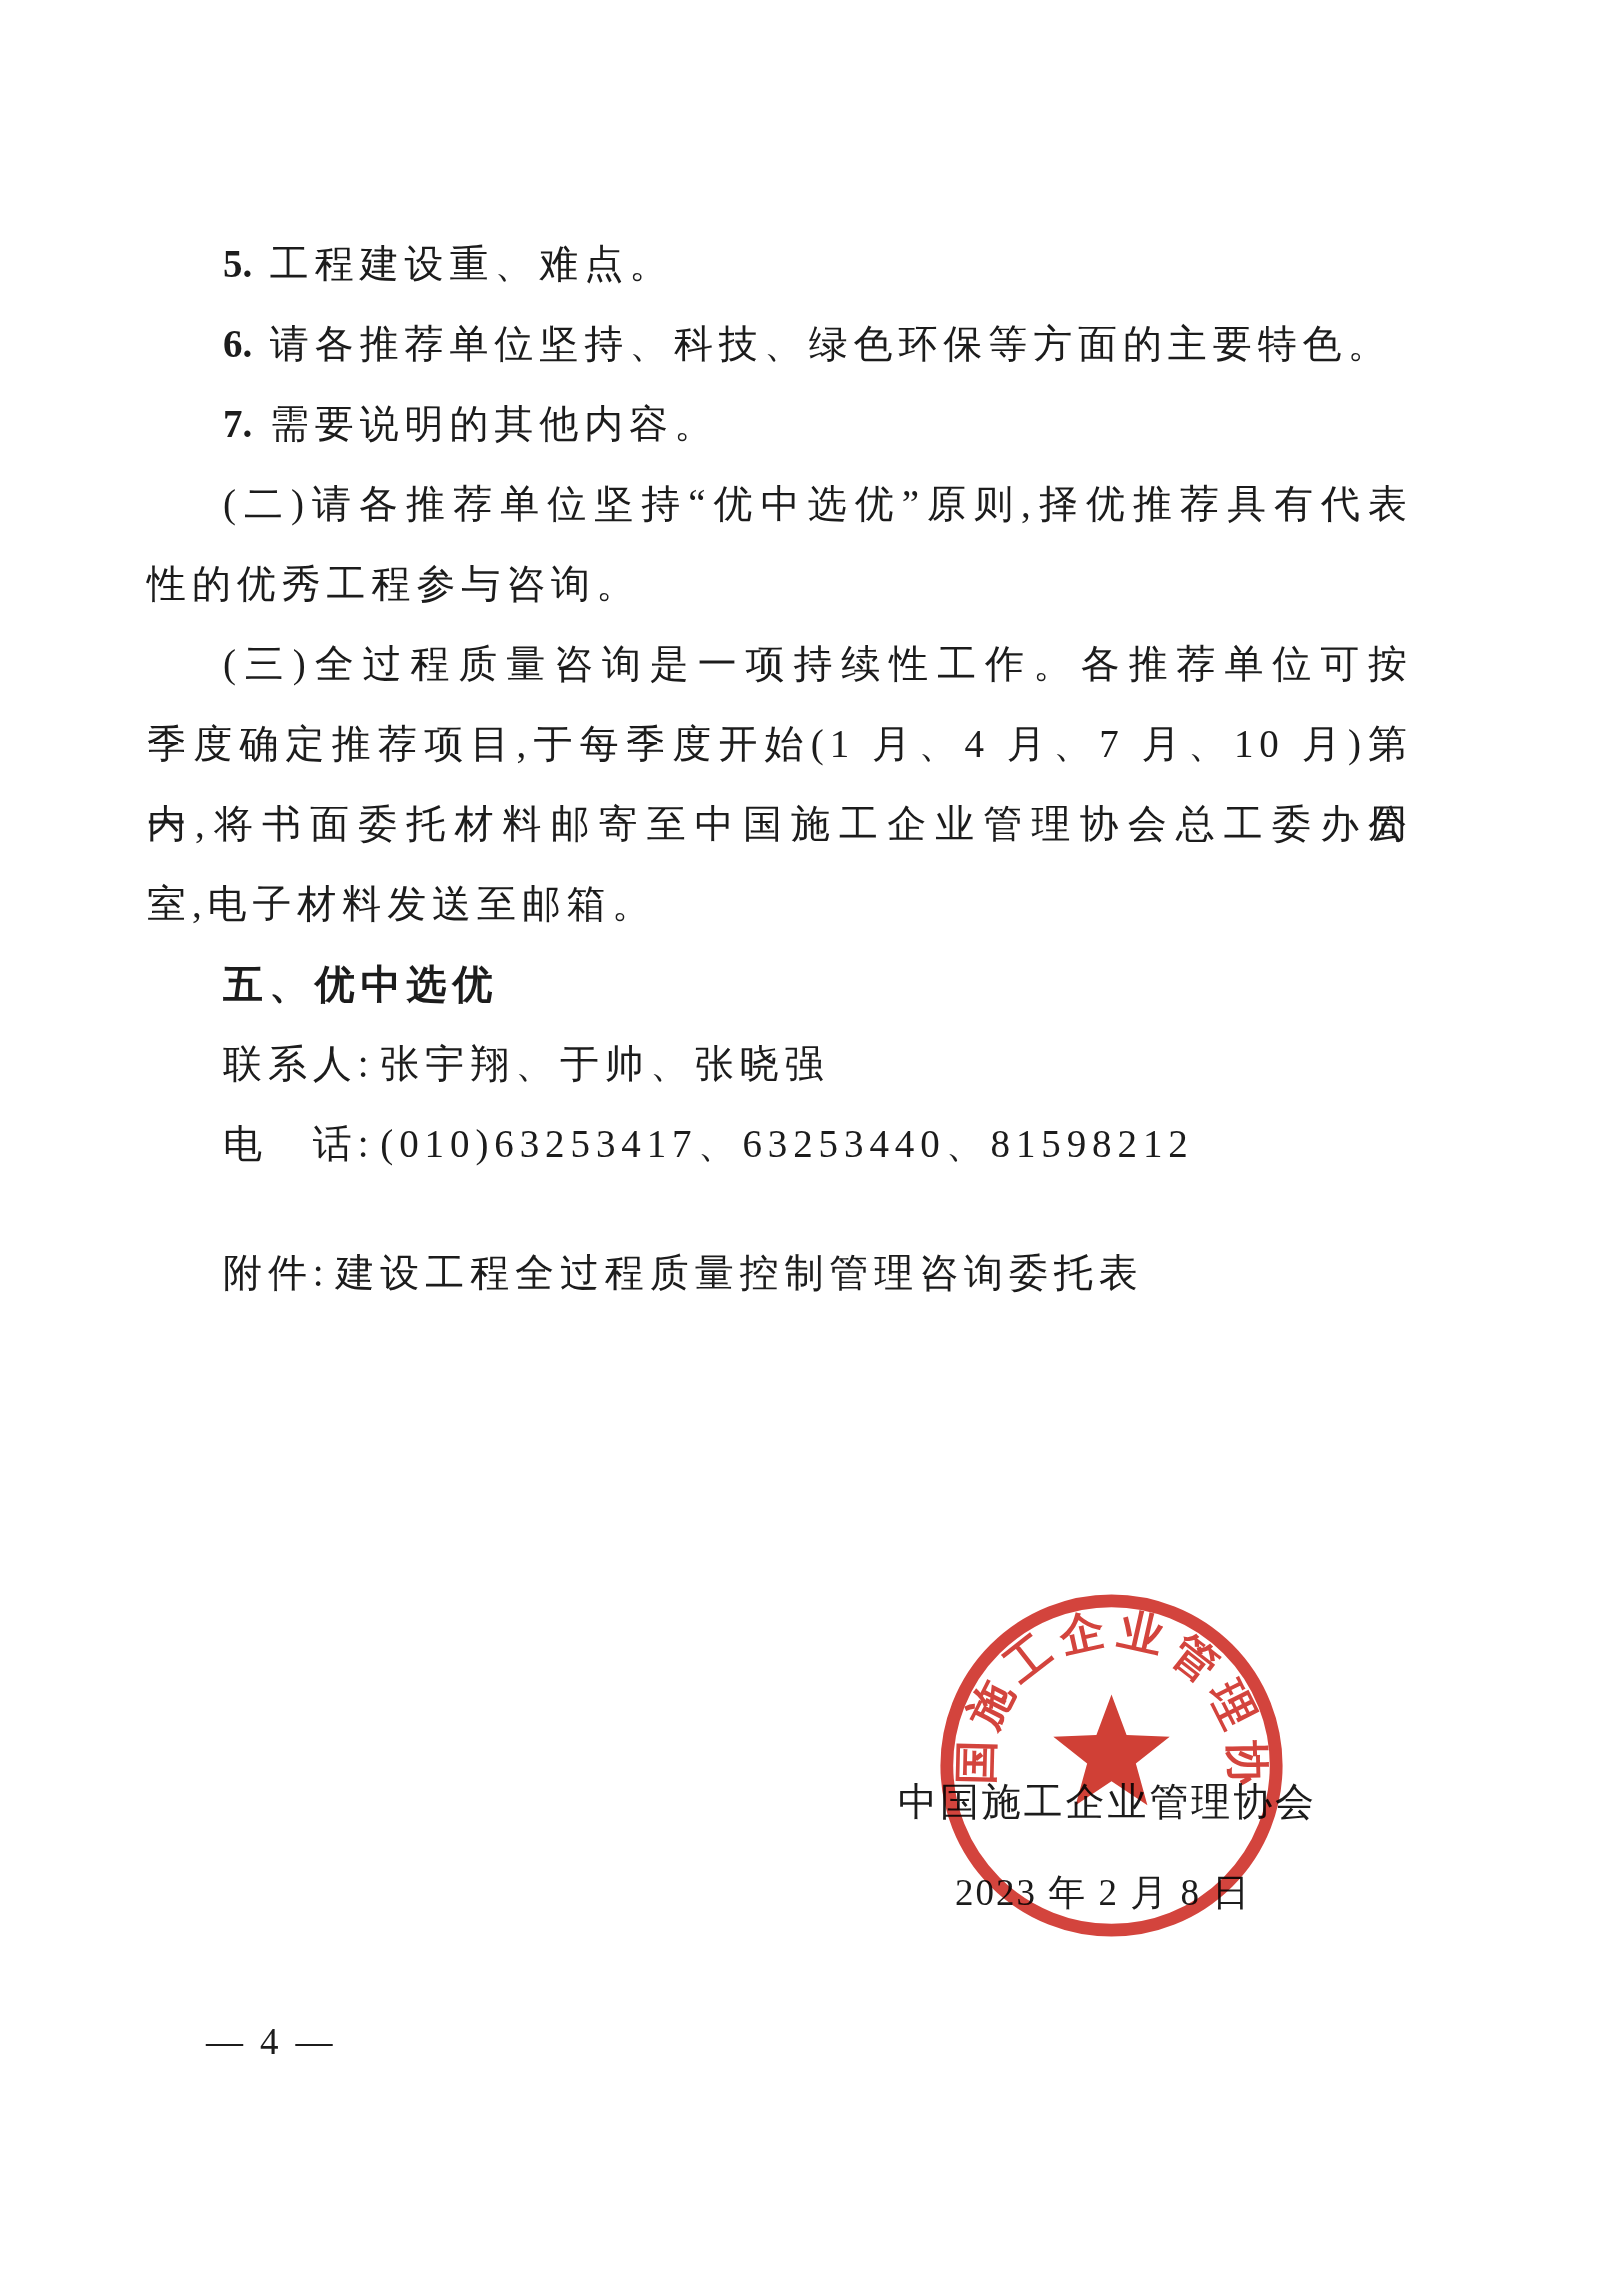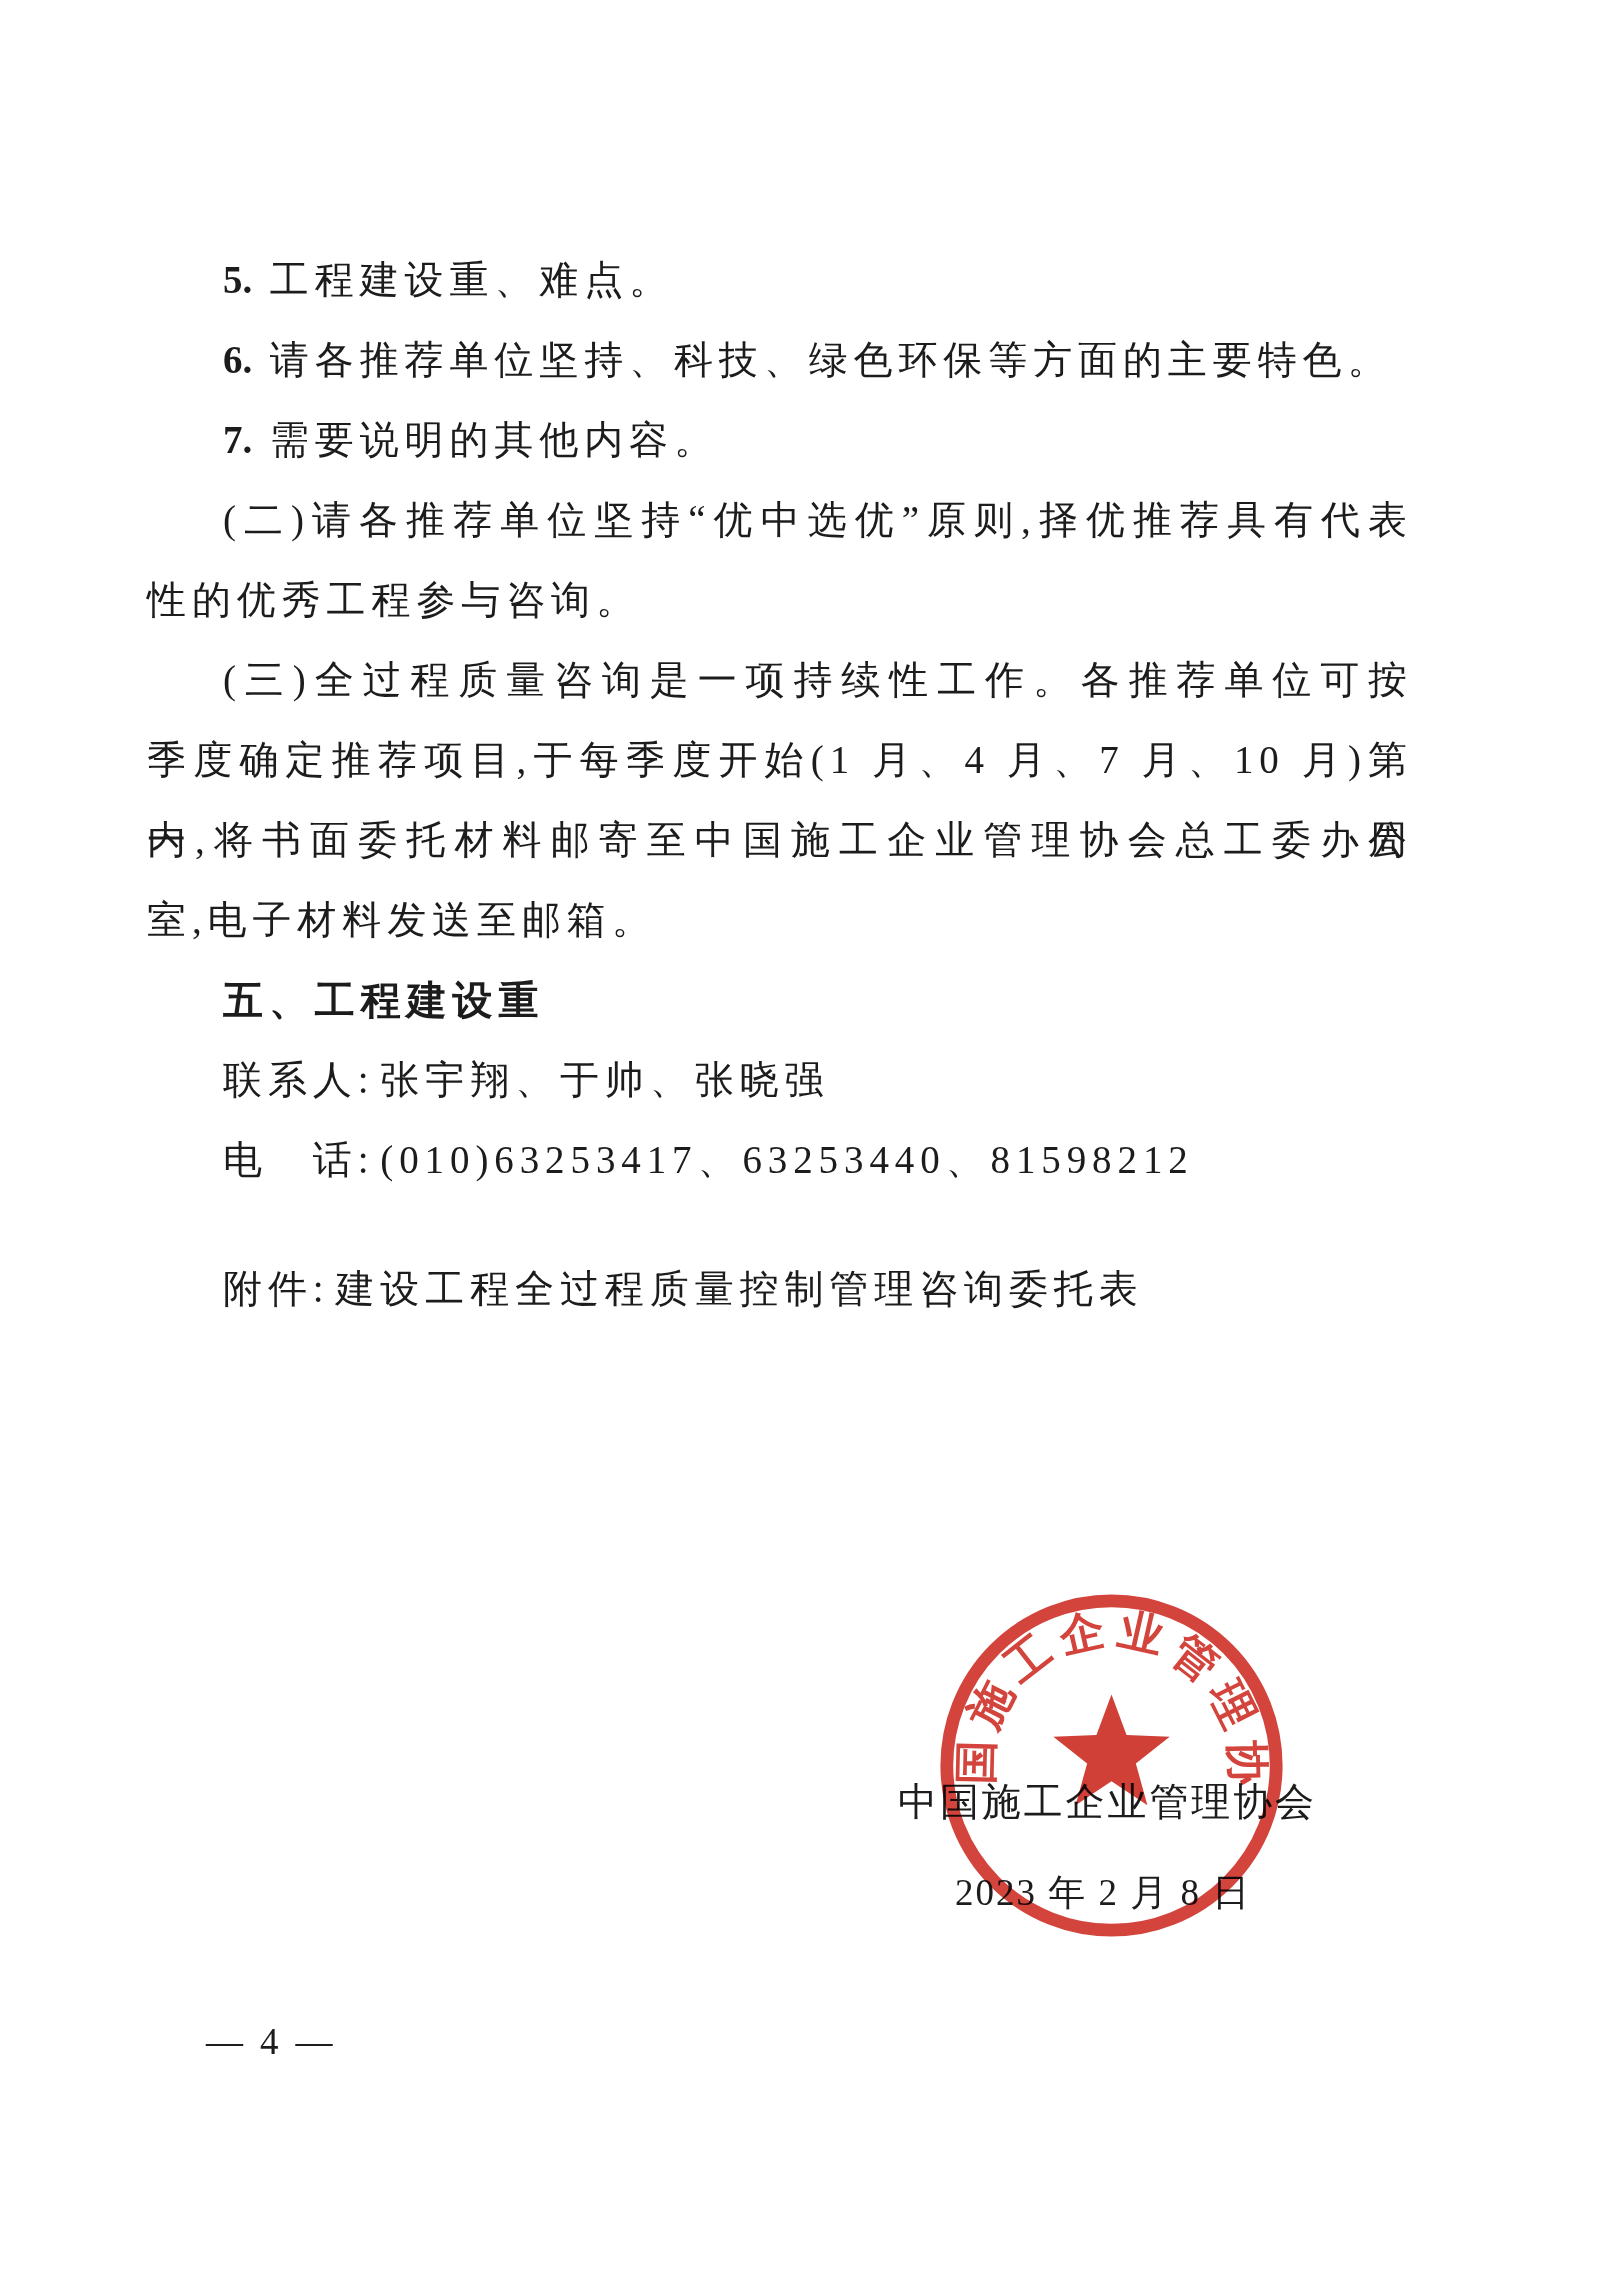--- a/index.html
+++ b/index.html
@@ -5,21 +5,21 @@
   html,body{margin:0;padding:0;background:#888;}
   .page{
     position:relative;
     width:1620px;height:2293px;
     background:#ffffff;
     overflow:hidden;
     font-family:"Liberation Serif","DejaVu Serif",serif;
     color:#1c1c1c;
   }
   .body-text{
-    position:absolute;left:147px;top:240px;width:1266px;
+    position:absolute;left:147px;top:224px;width:1266px;
     font-size:39px;letter-spacing:5.9px;
   }
   .line{line-height:80px;height:80px;}
   .indent{padding-left:76px;}
   .justify{text-align:justify;text-align-last:justify;}
   .num{font-weight:bold;margin-right:17.6px;letter-spacing:0;}
   .heading{font-family:"Liberation Sans","DejaVu Sans",sans-serif;font-weight:bold;font-size:40px;}
   .value{margin-left:5.9px;}
   .attach-line{margin-top:49px;}
   .sig-org{
@@ -59,21 +59,21 @@
     </div>
 
     <div class="line indent justify">(二)请各推荐单位坚持“优中选优”原则,择优推荐具有代表</div>
     <div class="line">性的优秀工程参与咨询。</div>
 
     <div class="line indent justify">(三)全过程质量咨询是一项持续性工作。各推荐单位可按</div>
     <div class="line justify">季度确定推荐项目,于每季度开始(1 月、4 月、7 月、10 月)第一周</div>
     <div class="line justify">内,将书面委托材料邮寄至中国施工企业管理协会总工委办公</div>
     <div class="line">室,电子材料发送至邮箱。</div>
 
-    <div class="line indent heading">五、工程建设重</div>
+    <div class="line indent heading">五、优中选优</div>
 
     <div class="line indent">
       <span>联系人:</span><span class="value">张宇翔、于帅、张晓强</span>
     </div>
 
     <div class="line indent">
       <span>电　话:</span><span class="value">(010)63253417、63253440、81598212</span>
     </div>
 
 

